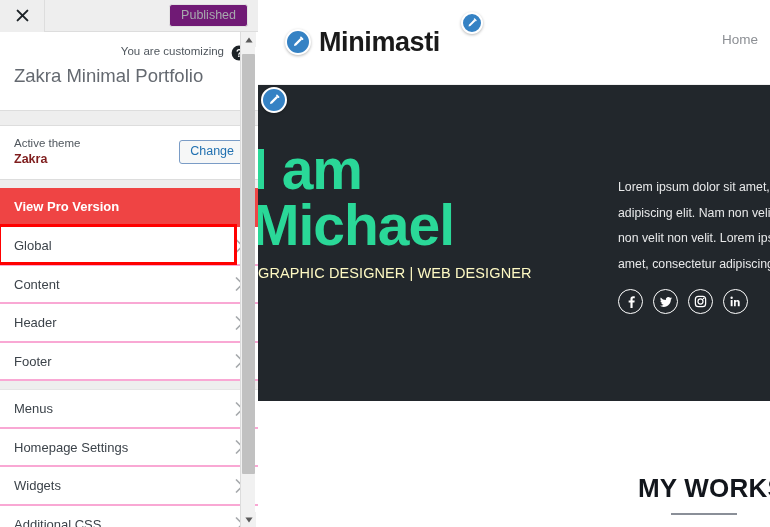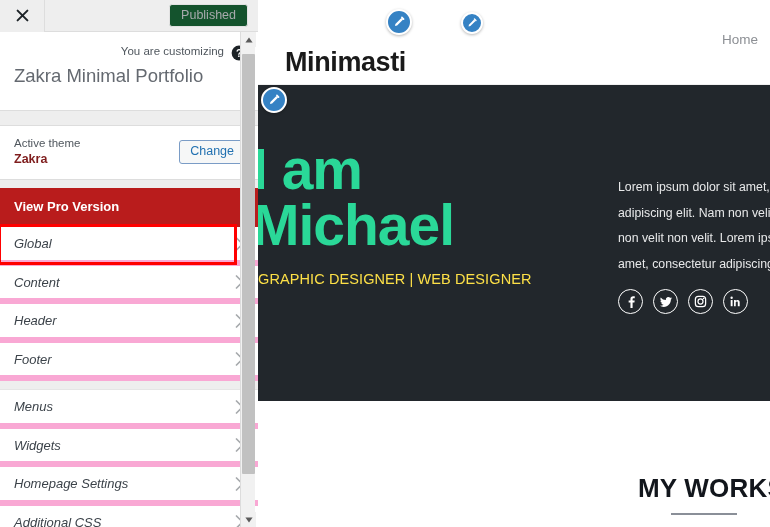--- a/index.html
+++ b/index.html
@@ -31,21 +31,21 @@
     width: 45px; height: 32px;
     display: flex; align-items: center; justify-content: center;
     background: #eeeeee;
     border-right: 1px solid #dddddd;
     cursor: pointer;
   }
   .cz-close svg { display: block; }
   .cz-topbar-spacer { flex: 1; height: 32px; }
   .cz-published {
     margin-right: 10px;
-    background: #14532d;
+    background: #701a75;
     border: 1px solid #e2e2e2;
     color: #a7aaad;
     font-size: 12.5px;
     padding: 4px 11px 5px;
     border-radius: 3px;
     line-height: 1;
     cursor: default;
     white-space: nowrap;
   }
 
@@ -99,42 +99,41 @@
     font-size: 12.5px;
     padding: 4px 10px 5px;
     border-radius: 3px;
     line-height: 1;
     cursor: pointer;
   }
   .cz-gap2 { height: 8px; background: #eeeeee; }
 
   
   .cz-pro {
-    background: #b91c1c;
+    background: #ef4444;
     color: #ffffff;
     font-size: 13px;
     font-weight: bold;
     padding: 12px 14px 13px;
     cursor: pointer;
     line-height: 1.1;
   }
 
   
   .cz-list { background: #ffffff; }
   .cz-item {
     position: relative;
     height: 38.5px;
     display: flex; align-items: center; justify-content: space-between;
     padding: 0 14px 0 14px;
     background: #ffffff;
-    border-bottom: 6px solid #f9a8d4;
+    border-bottom: 2px solid #f9a8d4;
     cursor: pointer;
     font-size: 13px;
     color: #3c434a;
-    font-style: italic;
   }
   .cz-item-label { line-height: 1; }
   .cz-chevron { color: #a7aaad; display: flex; align-items: center; }
 
   
   .cz-group-gap { height: 9px; background: #eeeeee; border-bottom: 1px solid #e5e5e5; }
 
   
   .cz-highlight {
     position: absolute;
@@ -180,21 +179,21 @@
 
   
   .site-header {
     position: relative;
     height: 85px;
     background: #ffffff;
     display: flex; align-items: center;
     padding: 0 0 0 27px;
     border-bottom: 1px solid #f0f0f0;
   }
-  .site-brand { display: flex; align-items: flex-end; gap: 14px; flex-direction: column; }
+  .site-brand { display: flex; align-items: center; gap: 14px; }
   .site-title {
     font-size: 27px;
     font-weight: bold;
     color: #1a1a1a;
     letter-spacing: -0.4px;
     line-height: 1;
   }
   .site-nav {
     position: absolute;
     right: 12px; top: 32px;
@@ -244,23 +243,23 @@
   .hero-name {
     font-size: 57px;
     font-weight: bold;
     color: #2ad898;
     line-height: 1.02;
     letter-spacing: -1px;
     margin-left: -6px;
     white-space: nowrap;
   }
   .hero-sub {
-    margin-top: 17px;
+    margin-top: 11px;
     font-size: 14.5px;
-    color: #fde047;
+    color: #fef9c3;
     letter-spacing: 0.1px;
     white-space: nowrap;
   }
   .hero-right {
     flex: 1;
     padding: 90px 0 8px 0;
     min-width: 0;
   }
   .hero-para {
     font-size: 12.3px;
@@ -381,29 +380,29 @@
 
       <div class="cz-item">
         <span class="cz-item-label">Menus</span>
         <span class="cz-chevron">
           <svg width="9" height="14" viewBox="0 0 9 14" aria-hidden="true">
             <path d="M1.5 1 L7.5 7 L1.5 13" stroke="#a7aaad" stroke-width="1.7" fill="none" stroke-linecap="round" stroke-linejoin="round"></path>
           </svg>
         </span>
       </div>
       <div class="cz-item">
+        <span class="cz-item-label">Homepage Settings</span>
+        <span class="cz-chevron">
+          <svg width="9" height="14" viewBox="0 0 9 14" aria-hidden="true">
+            <path d="M1.5 1 L7.5 7 L1.5 13" stroke="#a7aaad" stroke-width="1.7" fill="none" stroke-linecap="round" stroke-linejoin="round"></path>
+          </svg>
+        </span>
+      </div>
+      <div class="cz-item">
         <span class="cz-item-label">Widgets</span>
-        <span class="cz-chevron">
-          <svg width="9" height="14" viewBox="0 0 9 14" aria-hidden="true">
-            <path d="M1.5 1 L7.5 7 L1.5 13" stroke="#a7aaad" stroke-width="1.7" fill="none" stroke-linecap="round" stroke-linejoin="round"></path>
-          </svg>
-        </span>
-      </div>
-      <div class="cz-item">
-        <span class="cz-item-label">Homepage Settings</span>
         <span class="cz-chevron">
           <svg width="9" height="14" viewBox="0 0 9 14" aria-hidden="true">
             <path d="M1.5 1 L7.5 7 L1.5 13" stroke="#a7aaad" stroke-width="1.7" fill="none" stroke-linecap="round" stroke-linejoin="round"></path>
           </svg>
         </span>
       </div>
       <div class="cz-item">
         <span class="cz-item-label">Additional CSS</span>
         <span class="cz-chevron">
           <svg width="9" height="14" viewBox="0 0 9 14" aria-hidden="true">

